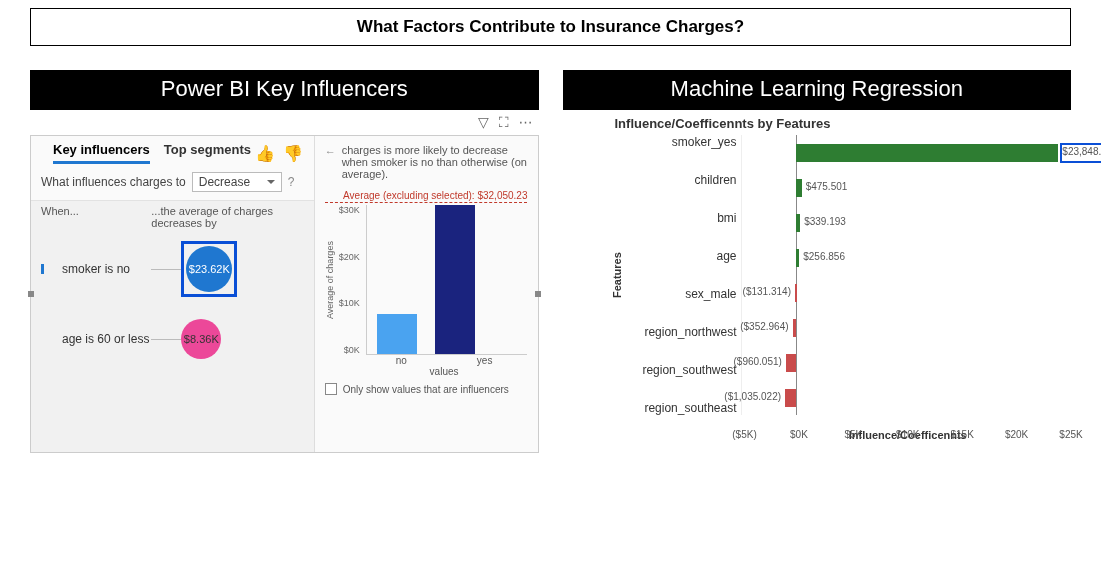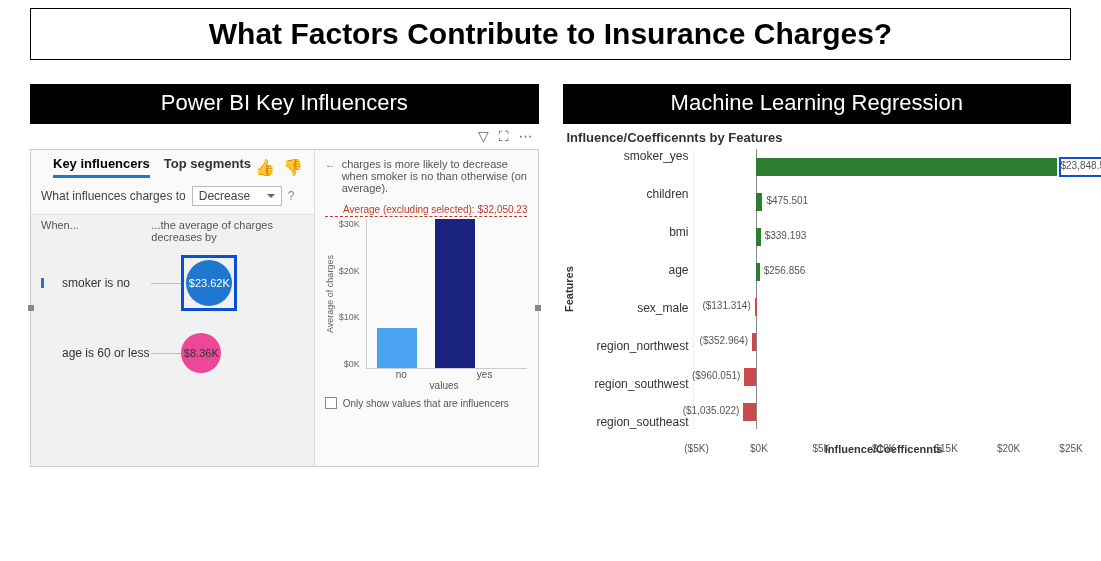--- a/index.html
+++ b/index.html
@@ -9,21 +9,21 @@
     width: 1101px;
     height: 561px;
     overflow: hidden;
   }
   .title-box {
     margin: 8px 30px 12px 30px;
     border: 1px solid #000;
     text-align: center;
     padding: 8px 0;
     font-weight: 700;
-    font-size: 30px;
+    font-size: 17px;
   }
   .columns {
     display: flex;
     gap: 24px;
     padding: 0 30px;
   }
   .col { flex: 1; }
   .section-header {
     background: #000;
     color: #fff;
@@ -127,21 +127,21 @@
   }
   .pbi-bar{ width:40px; }
   .bar-no{ background:#4aa3f0; height:27%; }
   .bar-yes{ background:#1a237e; height:100%; }
   .pbi-xticks{ display:flex; justify-content:space-around; font-size:10px; color:#555; padding-left:36px;}
   .pbi-xlabel{ text-align:center; font-size:10px; color:#555; padding-left:36px;}
   .pbi-check-row{ display:flex; align-items:center; gap:6px; font-size:10px; color:#555; margin-top:6px;}
   .pbi-checkbox{ width:12px; height:12px; border:1px solid #888; background:#fff; }
 
   
-  .reg-box{ height:348px; position:relative; }
+  .reg-box{ height:348px; position:relative;margin-left:48px; }
   .reg-title{ font-size:13px; font-weight:700; color:#333; padding:6px 0 4px 4px; }
   .reg-chart{ display:flex; height:280px; }
   .reg-ylab{
     writing-mode:vertical-rl; transform:rotate(180deg);
     font-size:11px; color:#333; text-align:center; font-weight:600;
   }
   .reg-cats{
     width:118px; display:flex; flex-direction:column;
     font-size:12px; color:#333; text-align:center;gap:24px;
   }

